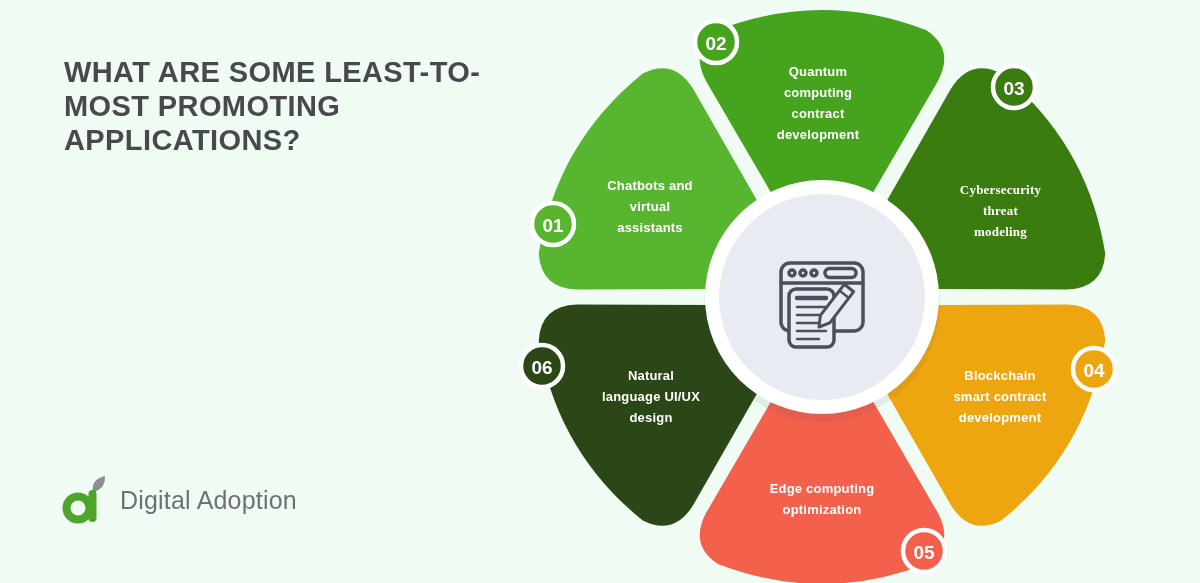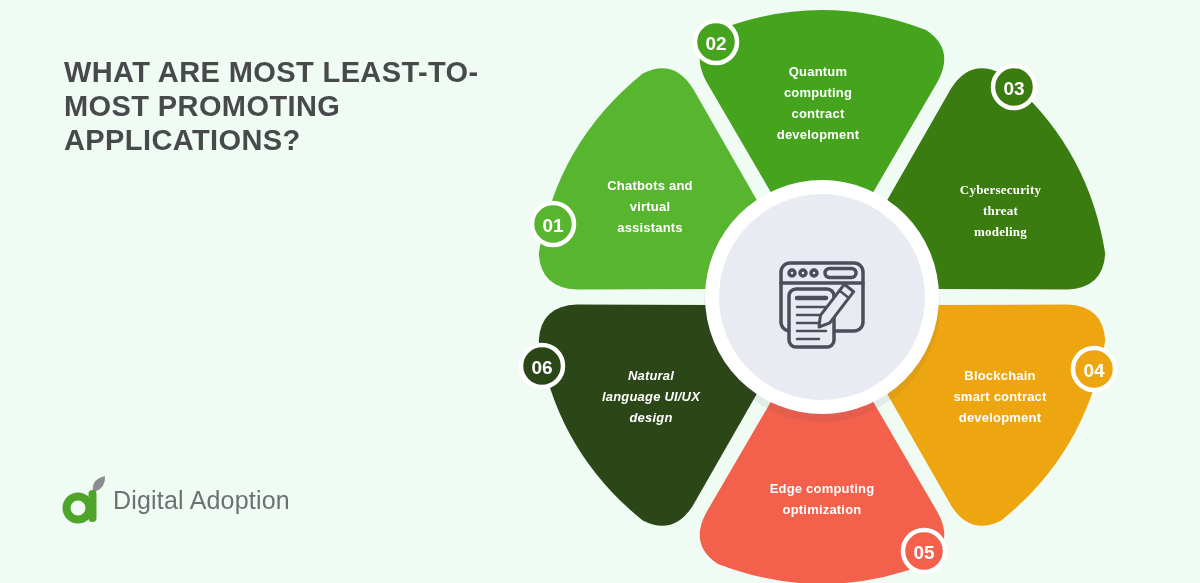--- a/index.html
+++ b/index.html
@@ -26,33 +26,33 @@
     letter-spacing: 0.2px;
   }
 
   .badge-num {
     font-size: 19px; font-weight: 700; fill: #ffffff;
     font-family: "Liberation Sans", sans-serif;
   }
 
   .brand {
     position: absolute; left: 62px; top: 475px; height: 50px;
-    display: flex; align-items: center; gap: 7px;
+    display: flex; align-items: center; gap: 14px;
   }
   .brand-text {
     color: #6e7174; font-size: 25px; font-weight: 500; letter-spacing: 0.2px;
   }
 </style>
 </head>
 <body>
 
 <div class="canvas">
 
   <div class="title">
-    <div>WHAT ARE MOST LEAST-TO-</div>
+    <div>WHAT ARE SOME LEAST-TO-</div>
     <div>MOST PROMOTING</div>
     <div>APPLICATIONS?</div>
   </div>
 
   <svg class="flower" viewBox="0 0 1200 583">
     <g transform="translate(822,297)">
 
       <g transform="rotate(0)">
         <path d="M -49,-101 L -116,-216 Q -133,-248 -104,-267 Q 0,-307 104,-267 Q 133,-248 116,-216 L 49,-101 A 112 112 0 0 0 -49,-101 Z" fill="#45a31d"></path>
       </g>
@@ -139,21 +139,21 @@
   </div>
   <div class="petal-label" style="left:897px; top:365px; width:206px;">
     <div>Blockchain</div>
     <div>smart contract</div>
     <div>development</div>
   </div>
   <div class="petal-label" style="left:710px; top:478px; width:224px;">
     <div>Edge computing</div>
     <div>optimization</div>
   </div>
-  <div class="petal-label" style="left:546px; top:365px; width:210px;font-style:italic;">
+  <div class="petal-label" style="left:546px; top:365px; width:210px;">
     <div>Natural</div>
     <div>language UI/UX</div>
     <div>design</div>
   </div>
 
   <div class="brand">
     <svg width="44" height="50" viewBox="0 0 44 50">
       <path d="M 31,17 Q 29,4 43,1 Q 44,12 33,17 Z" fill="#8b8e90"></path>
       <circle cx="16" cy="33" r="11.5" fill="none" stroke="#4fa52c" stroke-width="8"></circle>
       <line x1="30.5" y1="19" x2="30.5" y2="43" stroke="#4fa52c" stroke-width="8" stroke-linecap="round"></line>

